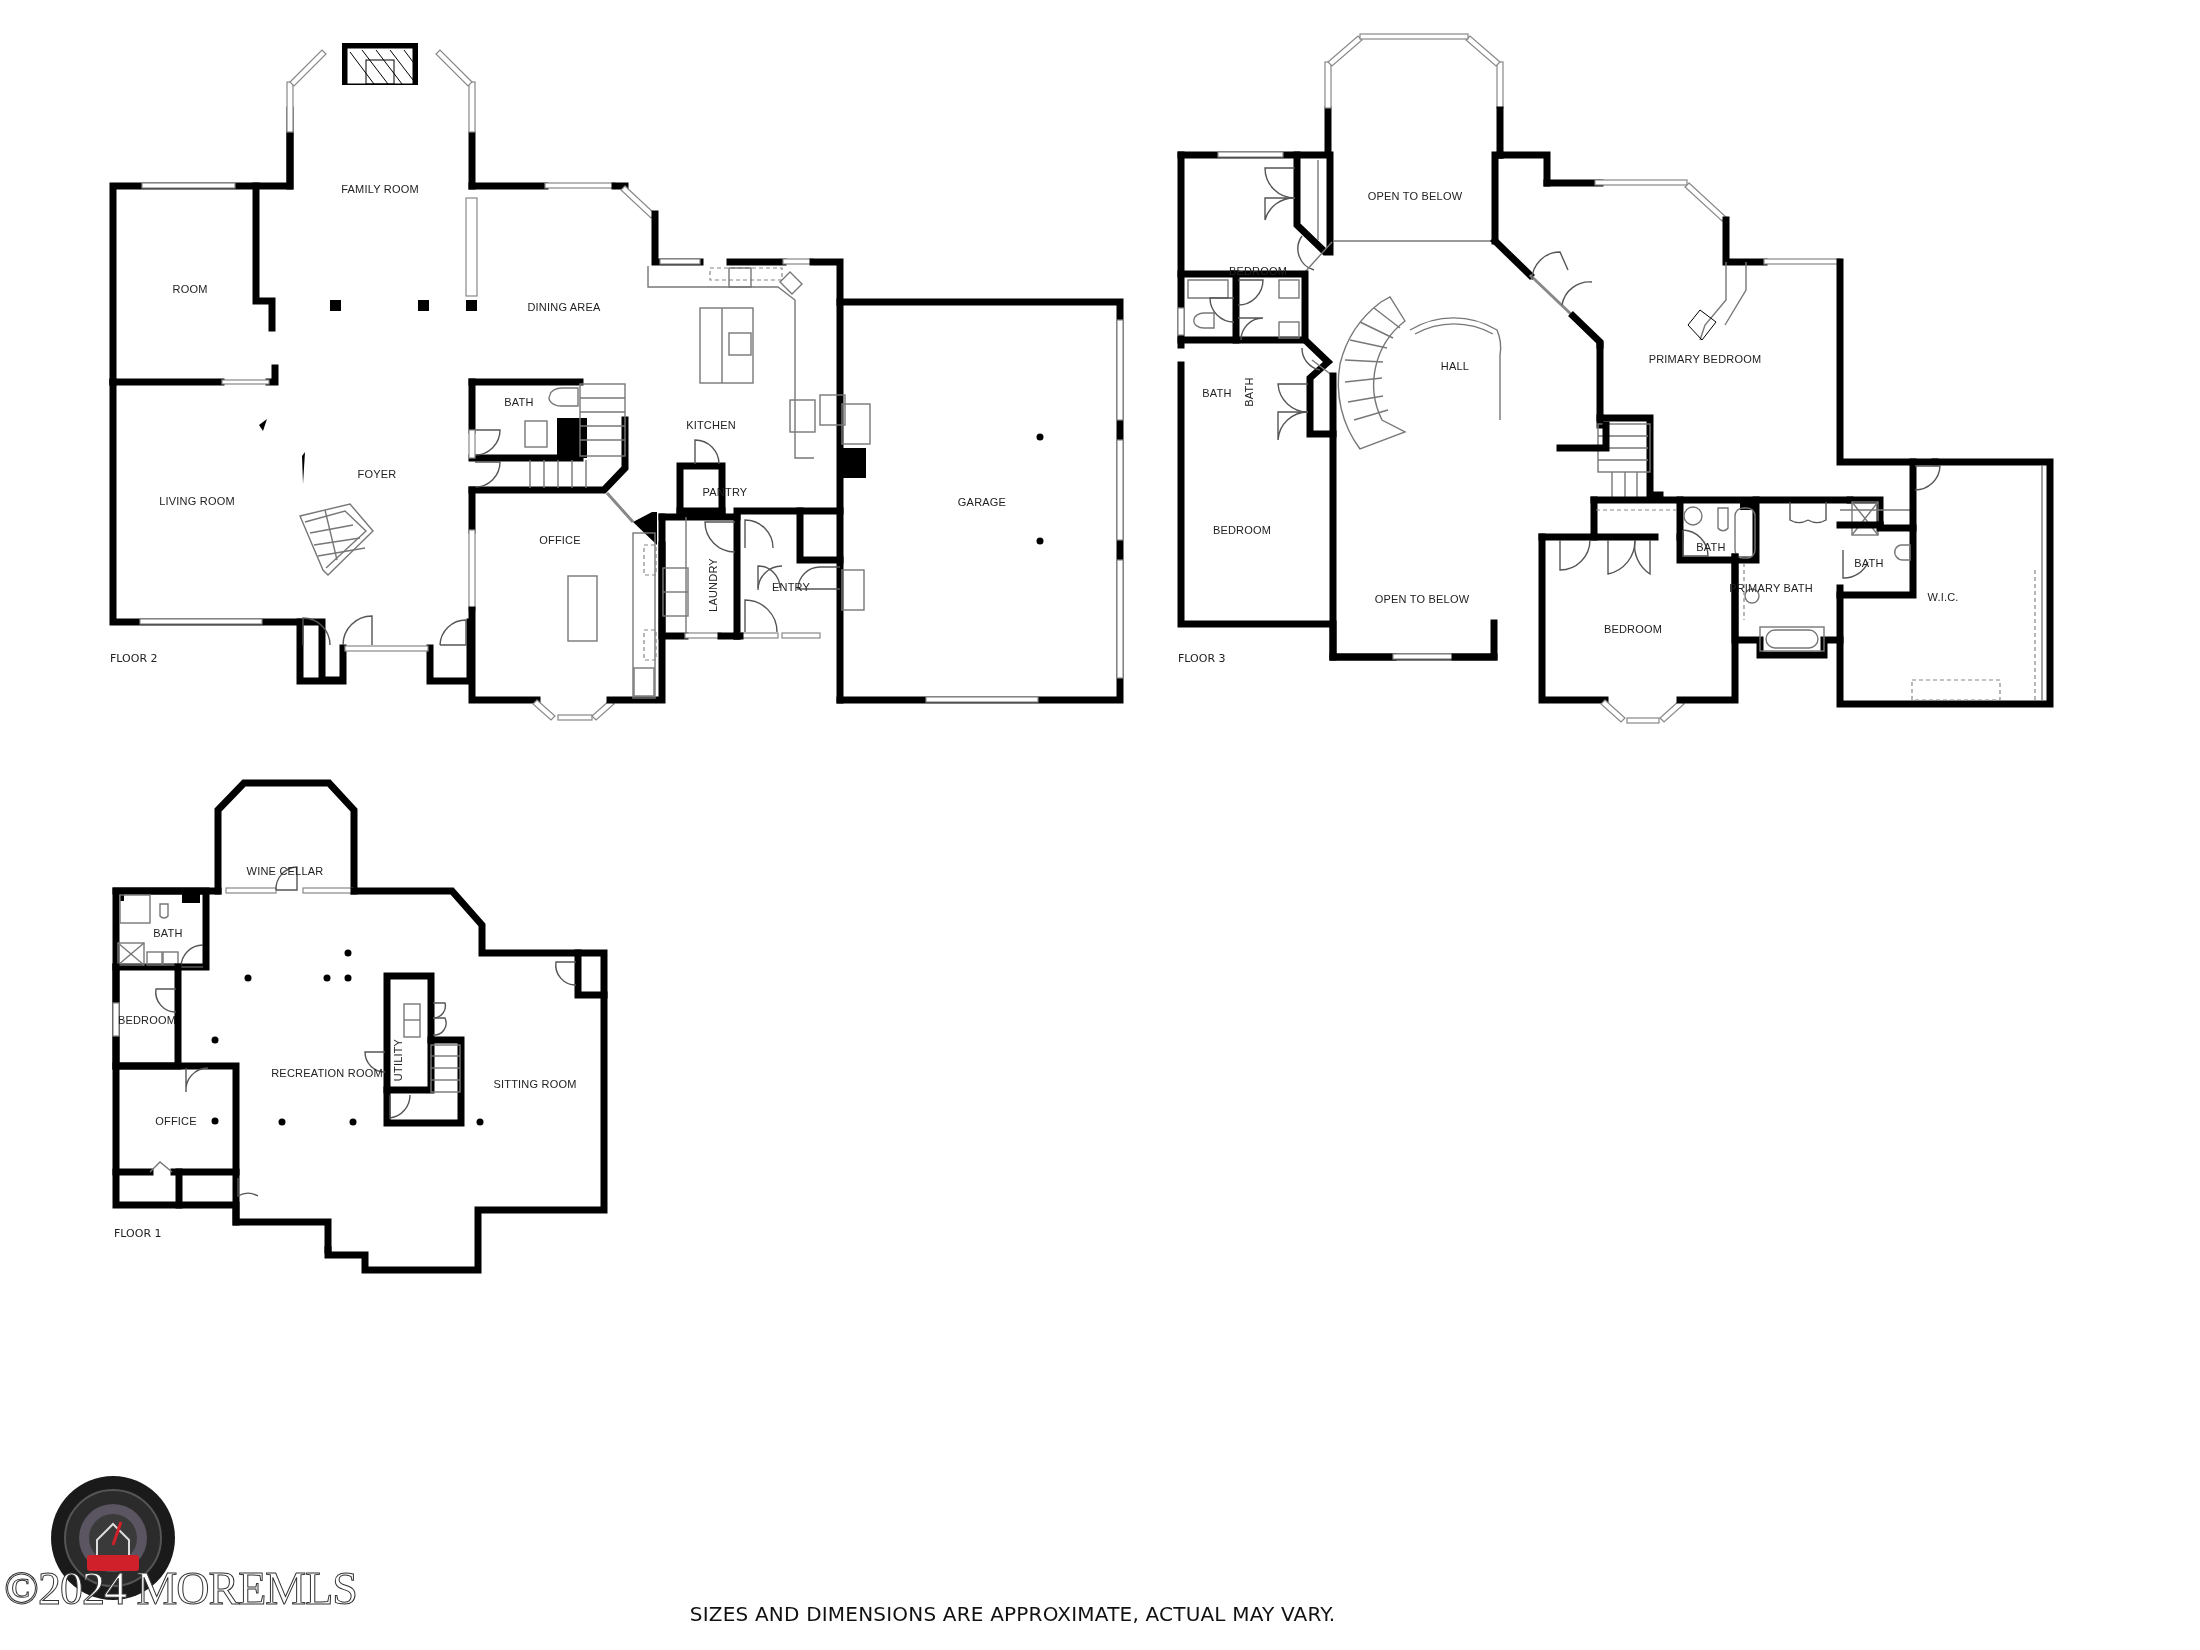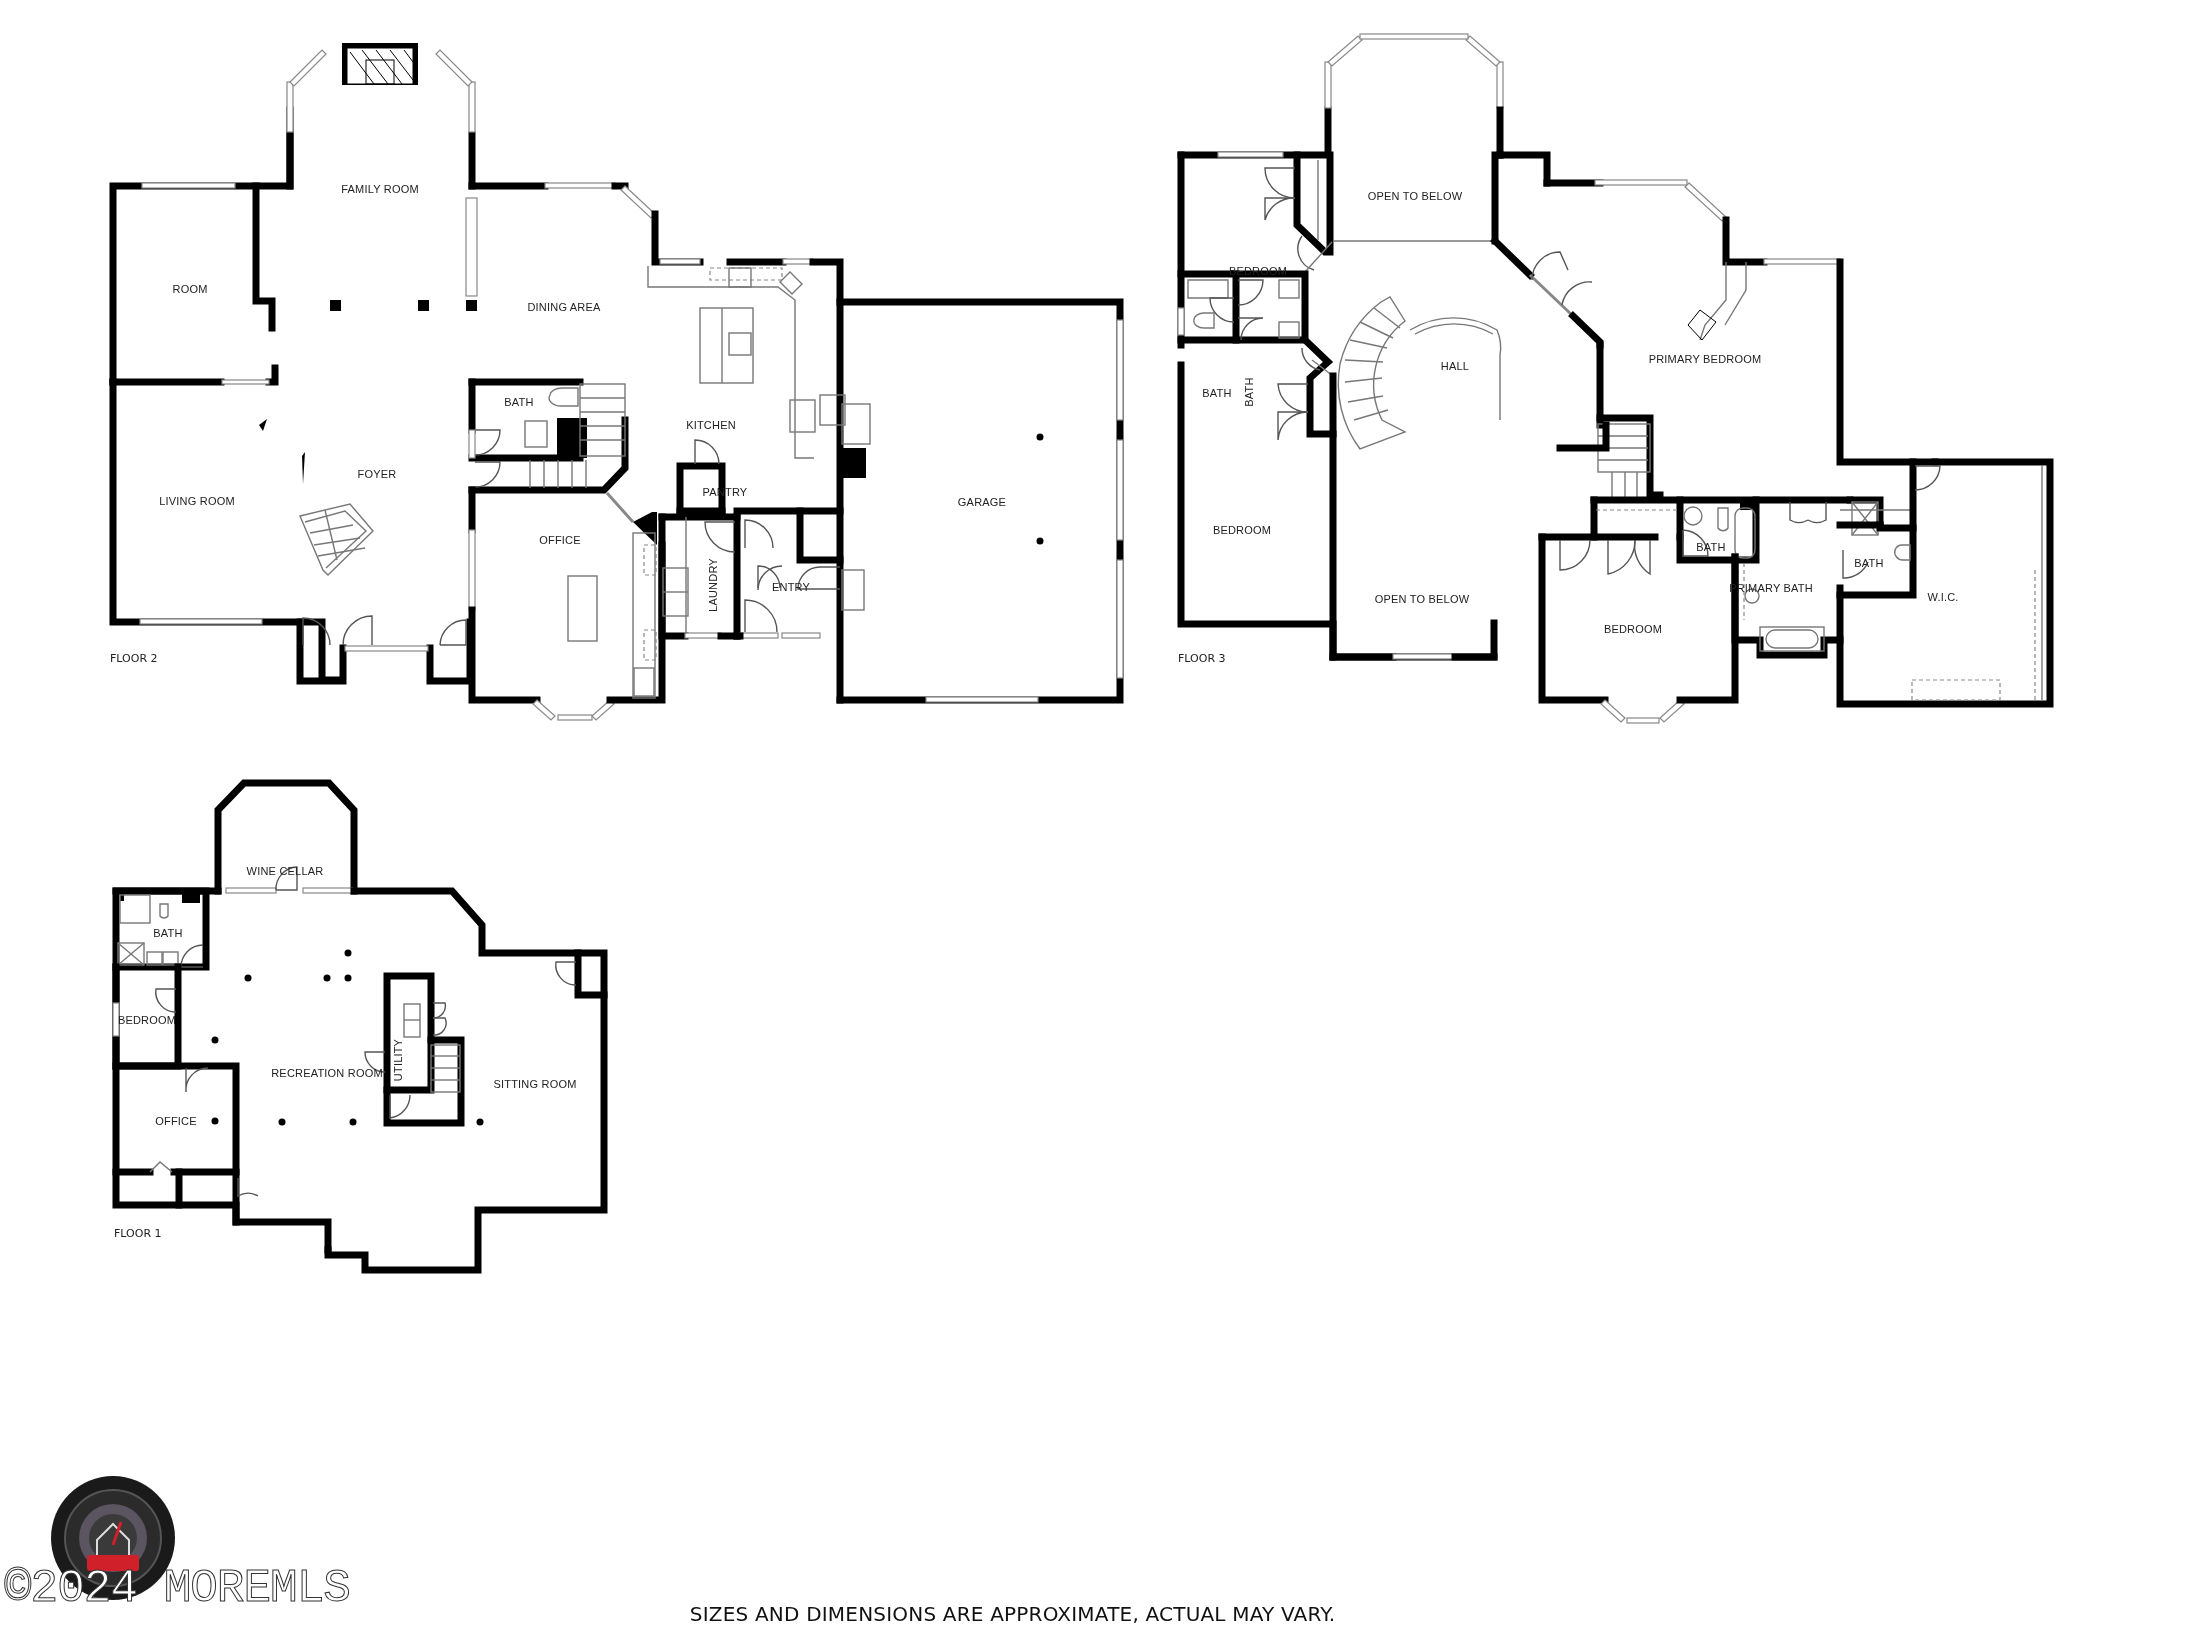--- a/index.html
+++ b/index.html
@@ -8,21 +8,21 @@
   .w{fill:none;stroke:#000;stroke-width:7;stroke-linejoin:miter;stroke-linecap:square;}
   .thin{fill:none;stroke:#777;stroke-width:1.4;}
   .win{fill:#fff;stroke:#888;stroke-width:1.2;}
   .dash{fill:none;stroke:#888;stroke-width:1.2;stroke-dasharray:4 3;}
   .door{fill:none;stroke:#555;stroke-width:1.4;}
   .lbl{font-family:"Liberation Sans",sans-serif;font-size:11px;fill:#222;text-anchor:middle;letter-spacing:0.2px;}
   .floorlbl{font-family:"DejaVu Sans",sans-serif;font-size:11px;fill:#222;}
   .post{fill:#000;}
   .footer{position:absolute;left:0;width:1969px;top:1602px;text-align:center;}
   .footer span{font-family:"DejaVu Sans",sans-serif;font-size:20px;color:#111;letter-spacing:0.2px;position:relative;left:28px;}
-  .wm-text{position:absolute;left:4px;top:1566px;font-family:Liberation Mono, monospace;font-size:46px;color:#fff;
+  .wm-text{position:absolute;left:4px;top:1566px;font-family:Liberation Serif, serif;font-size:46px;color:#fff;
     -webkit-text-stroke:1px #333;letter-spacing:-1px;line-height:1;}
 </style>
 </head>
 <body>
 
 <svg class="plan" viewBox="0 0 2200 1650" xmlns="http://www.w3.org/2000/svg">
 
   <g>
 
     <path class="w" d="M113,382 L113,186 L290,186 L290,110"></path>

